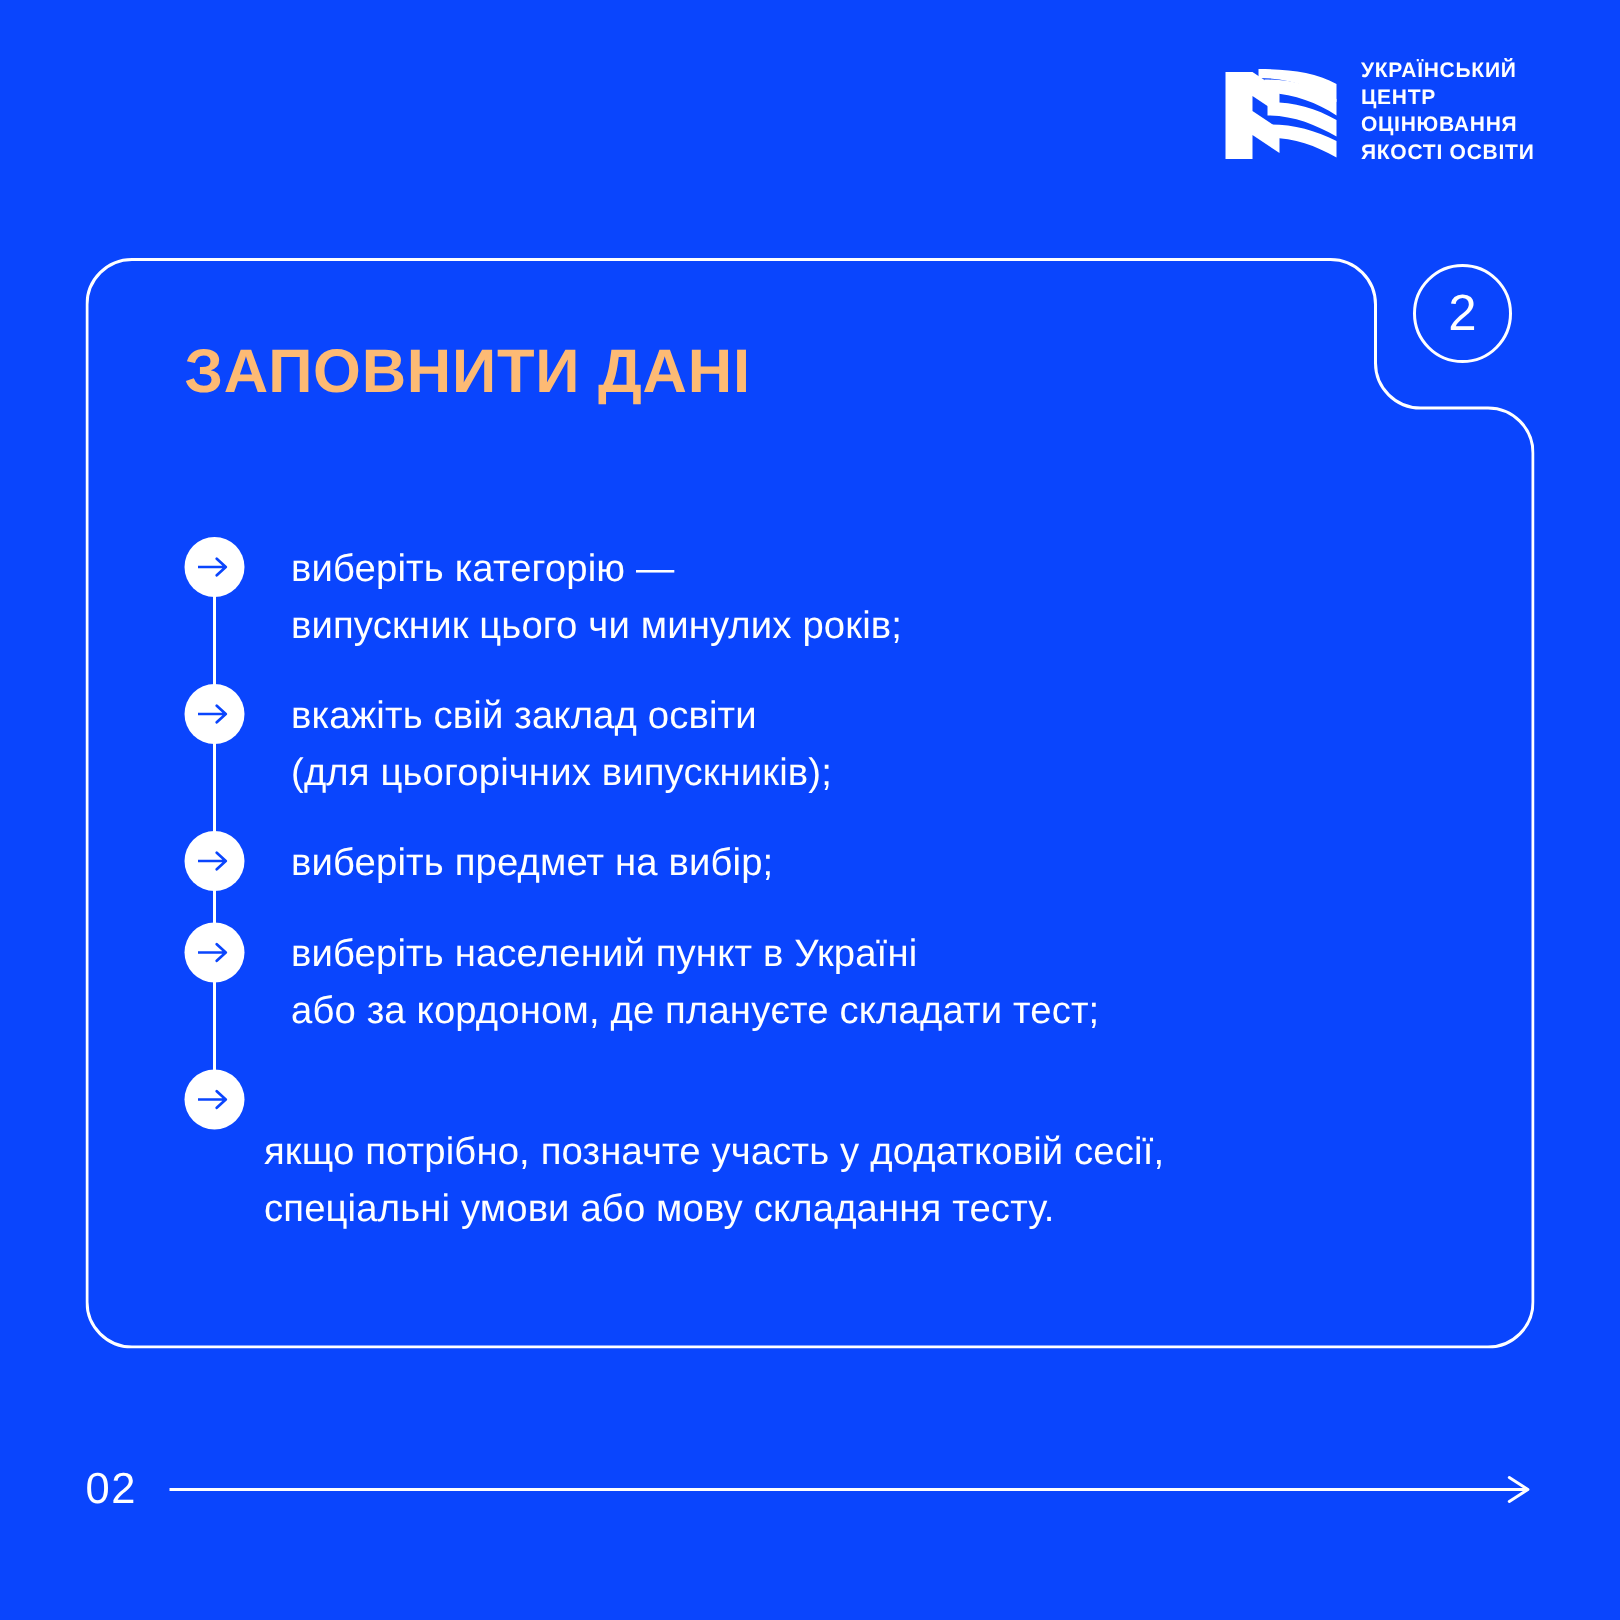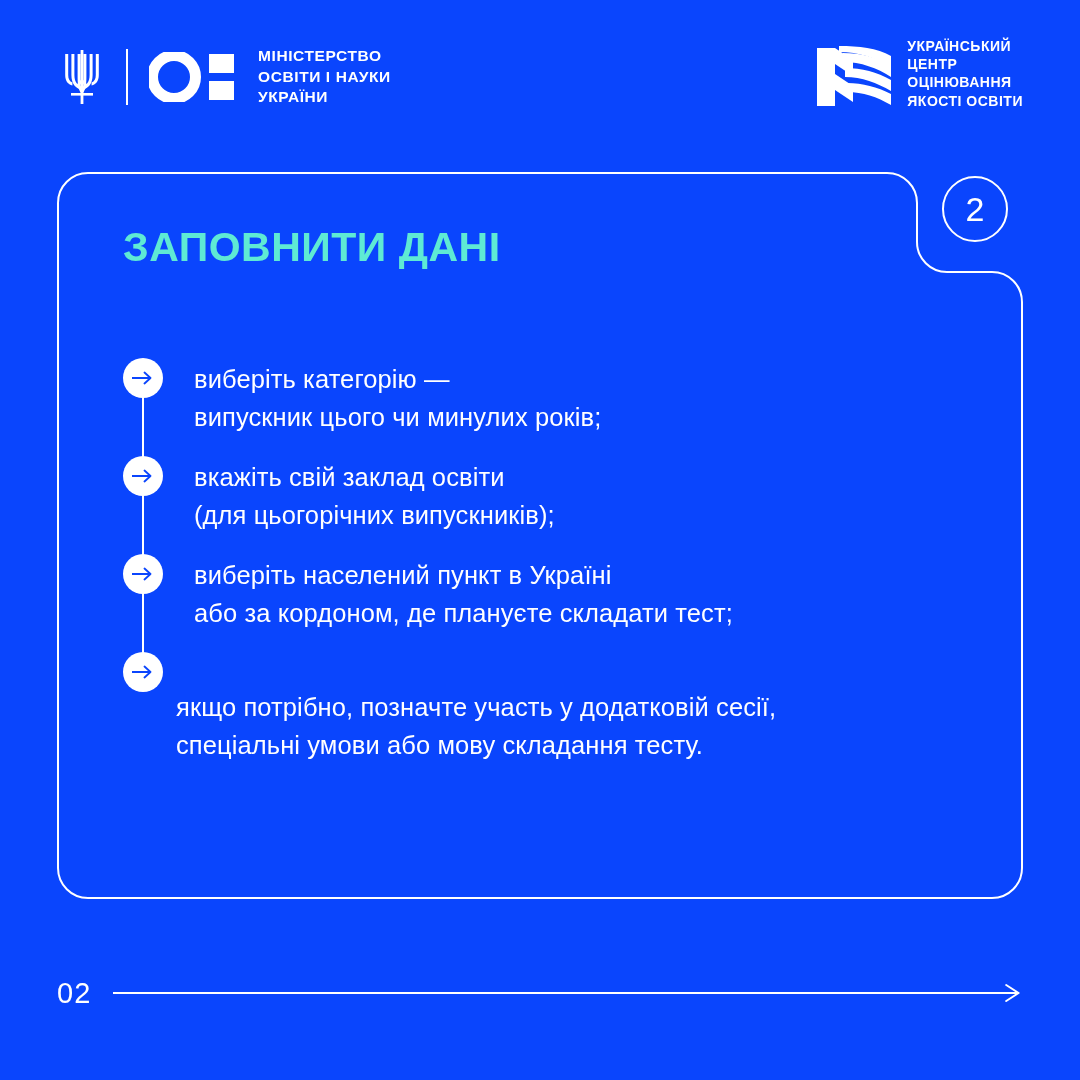--- a/index.html
+++ b/index.html
@@ -106,21 +106,21 @@
     position: absolute;
     left: 0; top: 0;
     width: 966px;
     height: 727px;
   }
 
   .card-title {
     position: absolute;
     left: 66px;
     top: 52px;
-    color: #5eead4;
+    color: #fdba74;
     font-size: 41px;
     font-weight: bold;
     letter-spacing: 0.5px;
     margin: 0;
     white-space: nowrap;
   }
   .card-subtitle {
     position: absolute;
     left: 66px;
     top: 127px;
@@ -203,42 +203,20 @@
     margin-left: 22px;
     flex: 1;
     height: 20px;
   }
 </style>
 </head>
 <body>
 
 <div class="header">
 
-  <div class="logo-mon">
-    <svg class="trident" viewBox="0 0 44 58" aria-hidden="true">
-      <g fill="#ffffff">
-        <path d="M20.6 2 L23.4 2 L23.4 56 L20.6 56 Z"></path>
-        <path d="M2 6 L5.2 6 L5.2 27 C5.2 33 8 36.5 12.4 37.6 L12.4 34.4 C9.6 33.4 8.2 31 8.2 27 L8.2 6 L11.4 6 L11.4 27 C11.4 36 16 41 22 41.6 L22 38.4 C17.6 37.8 14.4 34 14.4 27 L14.4 6 L17.6 6 L17.6 30 C17.6 39 19.6 44 22 46 L22 42.4 C20.6 40.4 20.6 36 20.6 30 L20.6 6 Z"></path>
-        <path d="M42 6 L38.8 6 L38.8 27 C38.8 33 36 36.5 31.6 37.6 L31.6 34.4 C34.4 33.4 35.8 31 35.8 27 L35.8 6 L32.6 6 L32.6 27 C32.6 36 28 41 22 41.6 L22 38.4 C26.4 37.8 29.6 34 29.6 27 L29.6 6 L26.4 6 L26.4 30 C26.4 39 24.4 44 22 46 L22 42.4 C23.4 40.4 23.4 36 23.4 30 L23.4 6 Z"></path>
-        <path d="M22 30.5 L28 37.5 L22 44.5 L16 37.5 Z M22 34.5 L19.4 37.5 L22 40.5 L24.6 37.5 Z"></path>
-        <path d="M11 45 L33 45 L33 47.6 L11 47.6 Z"></path>
-      </g>
-    </svg>
-    <span class="logo-divider"></span>
-    <svg class="mon-mark" viewBox="0 0 92 50" aria-hidden="true">
-      <circle cx="25" cy="25" r="21.5" fill="none" stroke="#ffffff" stroke-width="11"></circle>
-      <rect x="60" y="2" width="25" height="19" fill="#ffffff"></rect>
-      <rect x="60" y="29" width="25" height="19" fill="#ffffff"></rect>
-    </svg>
-    <div class="mon-text">
-      <div>МІНІСТЕРСТВО</div>
-      <div>ОСВІТИ І НАУКИ</div>
-      <div>УКРАЇНИ</div>
-    </div>
-  </div>
 
   <div class="logo-ucoqo">
     <svg class="ucoqo-mark" viewBox="0 0 78 66" aria-hidden="true">
       <g fill="#ffffff">
         <path d="M2 4 L2 62 L20 62 L20 46 L38 58 L38 42 L20 30 L20 20 L38 32 L38 16 L20 4 Z"></path>
         <path d="M24 2 C44 2 62 8 76 18 L76 6 C62 -2 44 -4 24 -4 Z" transform="translate(0,6)"></path>
         <path d="M28 18 C46 18 62 24 76 33 L76 22 C62 13 46 9 28 9 Z"></path>
         <path d="M30 33 C47 33 62 39 76 47 L76 36 C62 28 47 24 30 24 Z"></path>
         <path d="M32 48 C48 48 62 53 76 61 L76 50 C62 43 48 39 32 39 Z"></path>
       </g>
@@ -297,20 +275,31 @@
           <span class="step-bullet">
             <svg width="22" height="14" viewBox="0 0 22 14" aria-hidden="true">
               <path d="M0 7 H18 M12.5 1.5 L18.5 7 L12.5 12.5" fill="none" stroke="#0a45fd" stroke-width="1.8" stroke-linecap="round" stroke-linejoin="round"></path>
             </svg>
           </span>
         </div>
         <div class="step-text">вкажіть свій заклад освіти
 (для цьогорічних випускників);</div>
       </div>
 
+      <div class="step-row" style="height:61px;">
+        <div class="step-icon-col">
+          <span class="connector" style="top:20px;height:61px;"></span>
+          <span class="step-bullet">
+            <svg width="22" height="14" viewBox="0 0 22 14" aria-hidden="true">
+              <path d="M0 7 H18 M12.5 1.5 L18.5 7 L12.5 12.5" fill="none" stroke="#0a45fd" stroke-width="1.8" stroke-linecap="round" stroke-linejoin="round"></path>
+            </svg>
+          </span>
+        </div>
+        <div class="step-text">виберіть предмет на вибір;</div>
+      </div>
 
       <div class="step-row" style="height:98px;">
         <div class="step-icon-col">
           <span class="connector" style="top:20px;height:98px;"></span>
           <span class="step-bullet">
             <svg width="22" height="14" viewBox="0 0 22 14" aria-hidden="true">
               <path d="M0 7 H18 M12.5 1.5 L18.5 7 L12.5 12.5" fill="none" stroke="#0a45fd" stroke-width="1.8" stroke-linecap="round" stroke-linejoin="round"></path>
             </svg>
           </span>
         </div>

